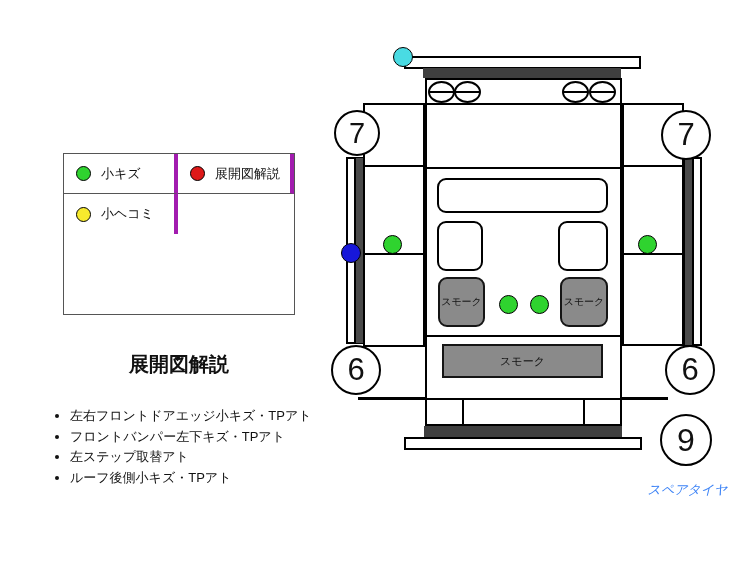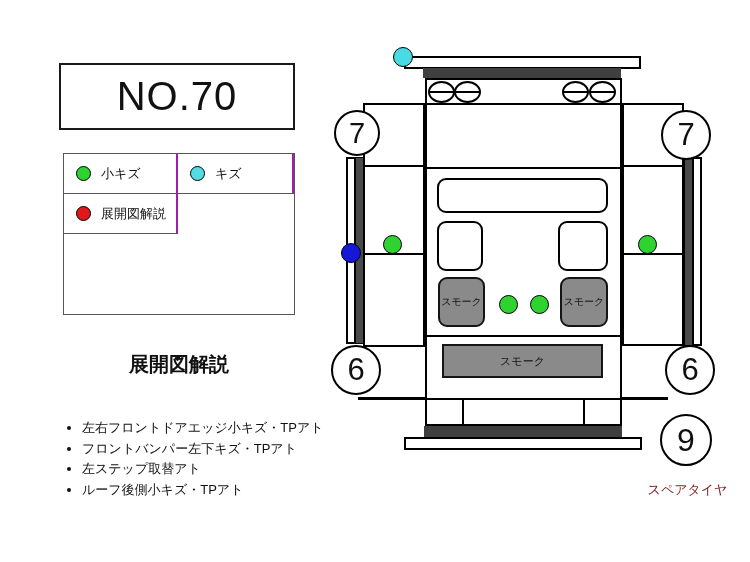--- a/index.html
+++ b/index.html
@@ -8,70 +8,67 @@
 
   
   .no-box{position:absolute;left:59px;top:63px;width:236px;height:67px;border:2px solid #1a1a1a;
           display:flex;align-items:center;justify-content:center;box-sizing:border-box;}
   .no-box span{font-size:40px;letter-spacing:1px;color:#111;}
 
   .legend{position:absolute;left:63px;top:153px;width:232px;height:162px;border:1px solid #555;
           box-sizing:border-box;display:grid;grid-template-columns:114px 1fr;grid-template-rows:repeat(4,1fr);}
   .lcell{display:flex;align-items:center;gap:10px;padding-left:12px;border-bottom:1px solid #555;
          font-size:13px;box-sizing:border-box;}
-  .lcell.col1{border-right:2px solid #a21caf;}
+  .lcell.col1{border-right:4px solid #a21caf;}
   .lcell.lastrow{border-bottom:none;}
   .dot{width:15px;height:15px;border-radius:50%;border:1.5px solid #000;box-sizing:border-box;flex:0 0 auto;}
   .lcell.norepair{justify-content:center;padding-left:0;font-size:15px;}
 
   .heading{position:absolute;left:63px;top:351px;width:232px;text-align:center;
            font-size:20px;font-weight:bold;color:#111;}
 
-  .notes{position:absolute;left:52px;top:406px;margin:12px;padding-left:18px;width:300px;}
+  .notes{position:absolute;left:52px;top:406px;margin:0;padding-left:18px;width:300px;}
   .notes li{font-size:13px;line-height:20.5px;color:#111;}
 
   
   .box{position:absolute;border:2px solid #000;background:#fff;box-sizing:border-box;}
   .bar{position:absolute;background:#3f3f3f;}
   .gray{position:absolute;border:2.5px solid #151515;background:#8a8a8a;box-sizing:border-box;
         display:flex;align-items:center;justify-content:center;}
   .gray span{font-size:10px;color:#111;}
   .gray.wide span{font-size:11px;}
   .round{border-width:2.5px;border-radius:9px;}
   .lamp{position:absolute;width:27px;height:22px;border:2px solid #000;border-radius:50%;
         box-sizing:border-box;background:#fff;}
   .lamp i{position:absolute;left:0;right:0;top:50%;height:2px;margin-top:-1px;background:#000;display:block;}
   .rocker-dark{position:absolute;background:#4a4a4a;border:1px solid #000;box-sizing:border-box;}
   .hline{position:absolute;height:2.5px;background:#000;}
   .badge{position:absolute;border:2.5px solid #000;border-radius:50%;background:#fff;z-index:5;
          display:flex;align-items:center;justify-content:center;box-sizing:border-box;color:#111;}
   .marker{position:absolute;border-radius:50%;border:1.5px solid #000;box-sizing:border-box;z-index:6;}
-  .spare{position:absolute;left:640px;top:481px;width:95px;text-align:center;font-size:13px;color:#7f1d1d;}
+  .spare{position:absolute;left:640px;top:481px;width:95px;text-align:center;font-size:13px;color:#3b82f6;font-style:italic;}
 </style>
 </head>
 <body>
 
 <div id="screen">
 
-  <div class="no-box">
-    <span>NO.70</span>
-  </div>
 
   <div class="legend">
     <div class="lcell col1">
       <span class="dot" style="background: rgb(47, 211, 47);"></span>
       <span>小キズ</span>
     </div>
     <div class="lcell col1">
-      <span class="dot" style="background: rgb(85, 220, 226);"></span>
-      <span>キズ</span>
-    </div>
-    <div class="lcell col1">
       <span class="dot" style="background: rgb(222, 25, 25);"></span>
       <span>展開図解説</span>
+    </div>
+    <div class="lcell col1 lastrow">
+      <span class="dot" style="background: rgb(247, 234, 45);"></span>
+      <span>小ヘコミ</span>
     </div>
   </div>
 
   <div class="heading">展開図解説</div>
   <ul class="notes">
     <li>左右フロントドアエッジ小キズ・TPアト</li>
     <li>フロントバンパー左下キズ・TPアト</li>
     <li>左ステップ取替アト</li>
     <li>ルーフ後側小キズ・TPアト</li>
   </ul>

